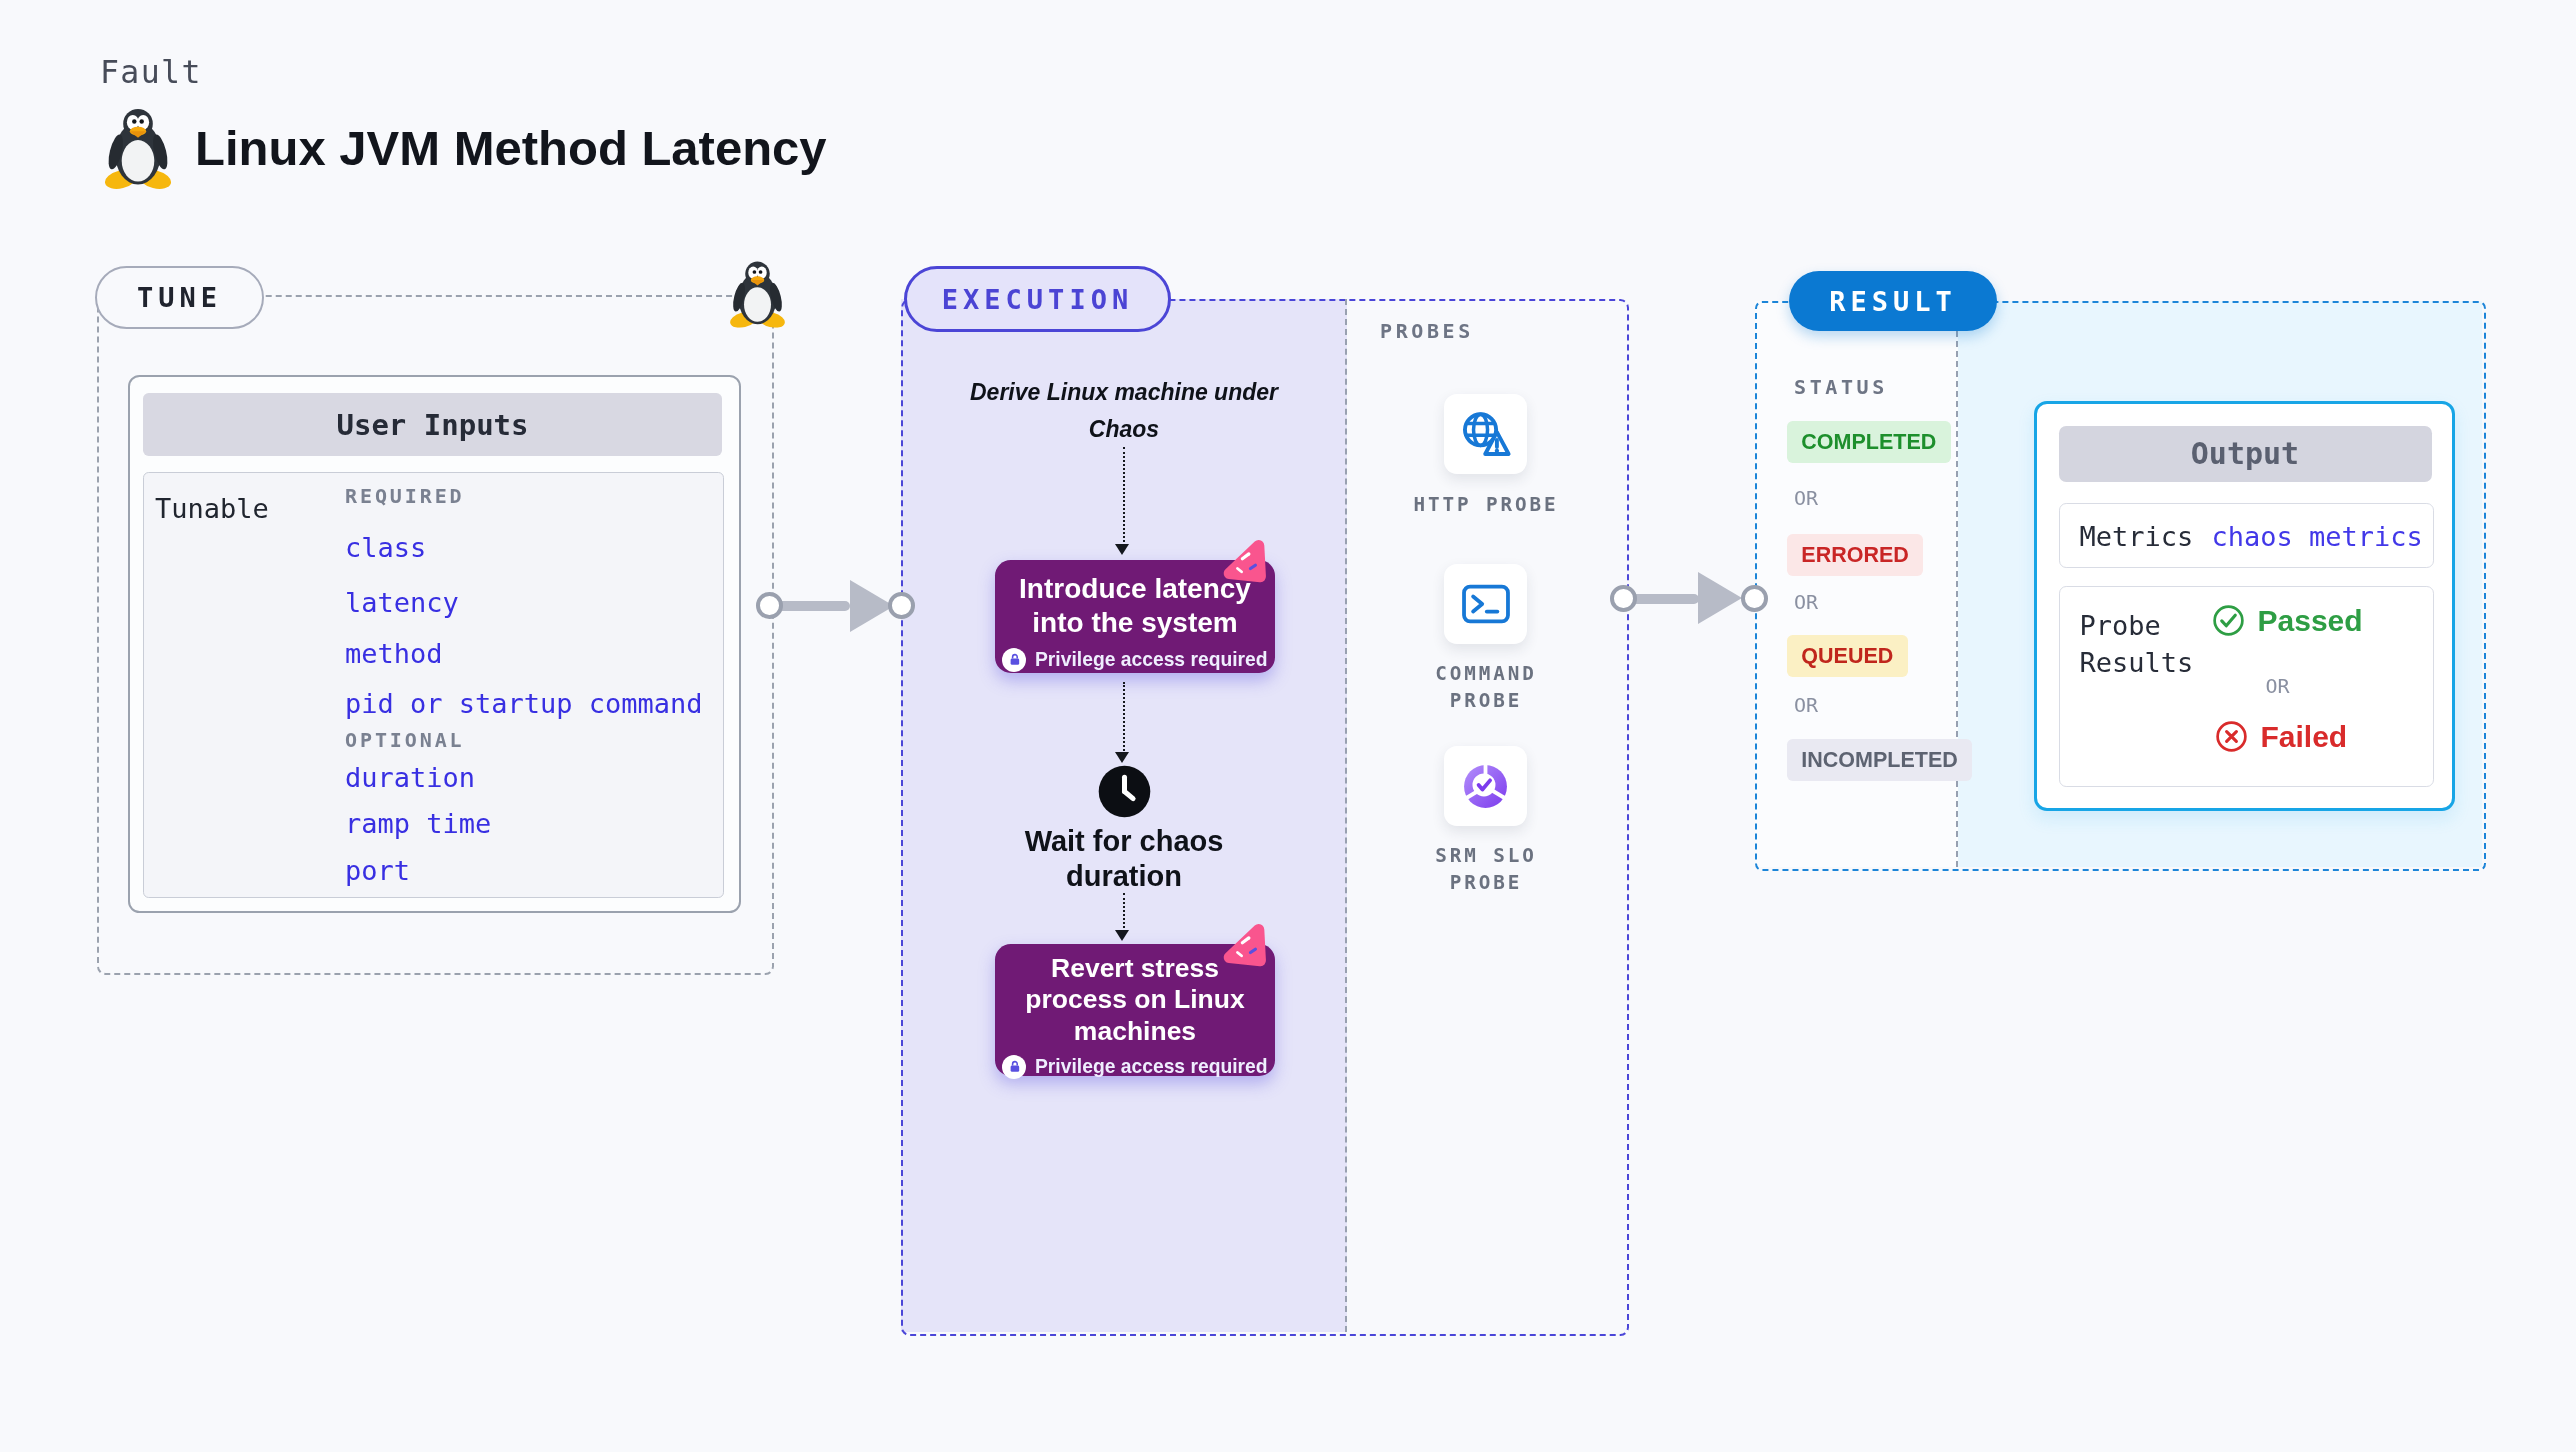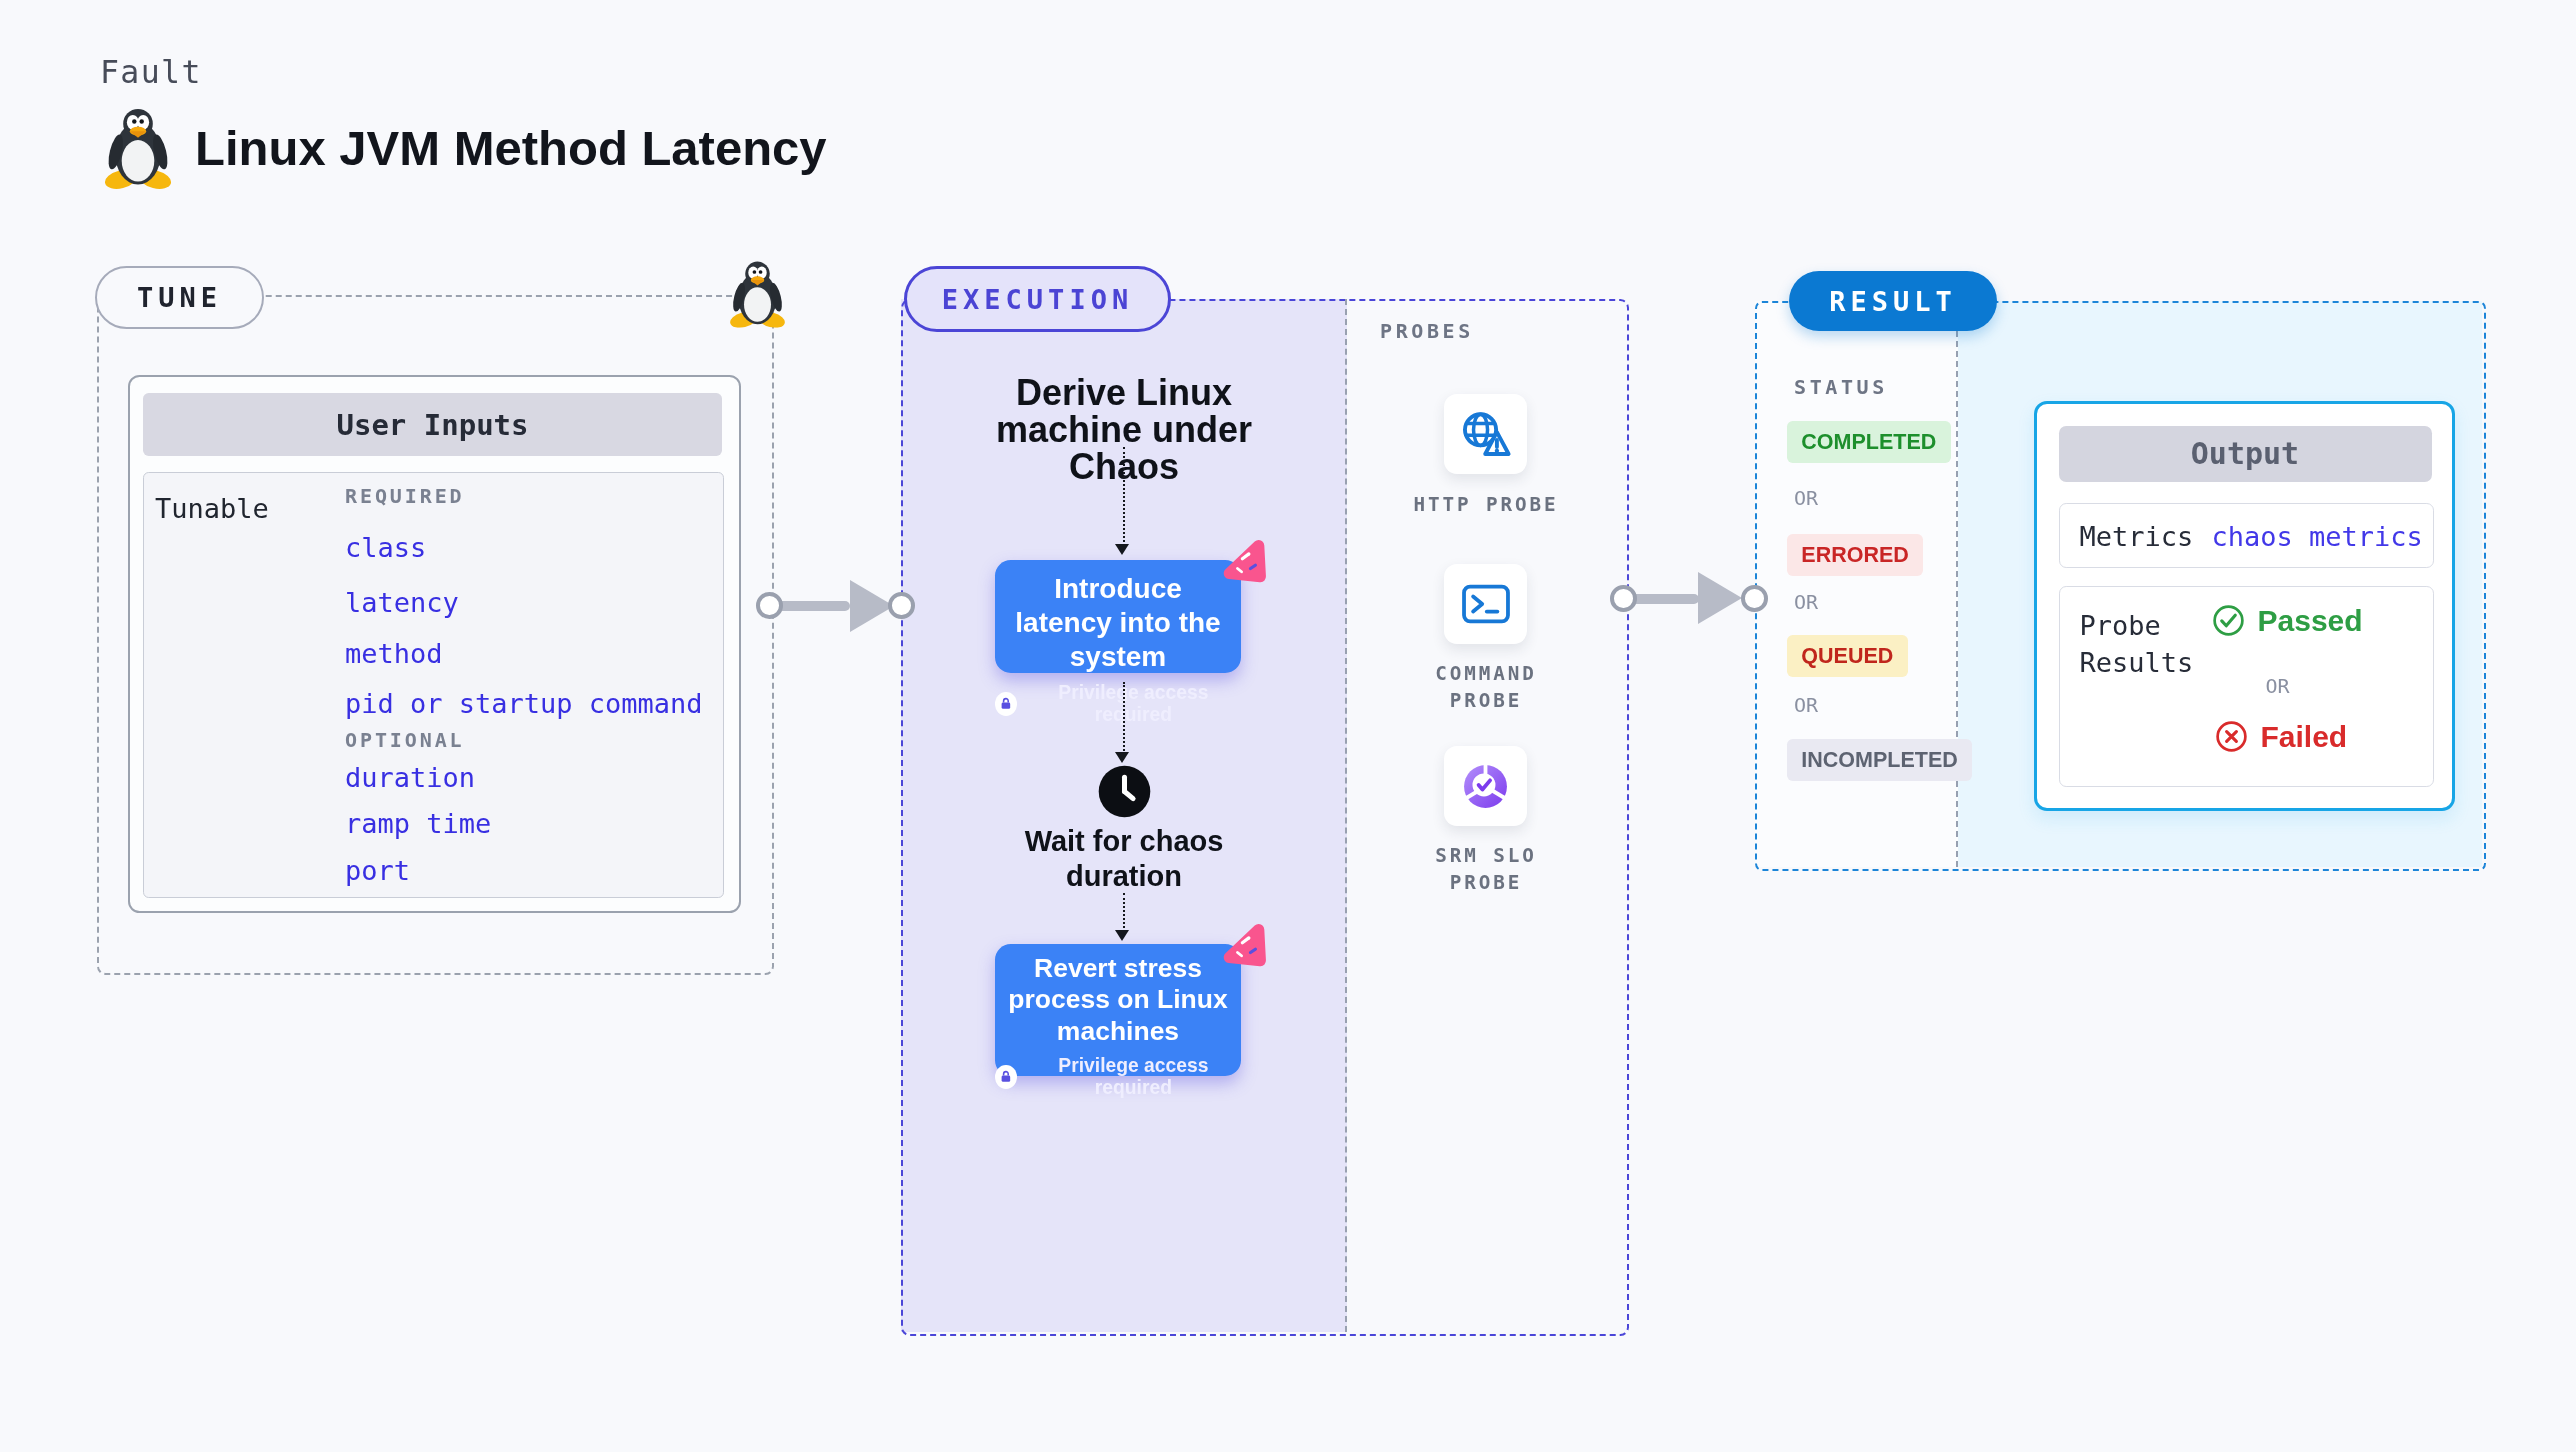--- a/index.html
+++ b/index.html
@@ -53,26 +53,26 @@
 
   
   .node-circle{width:18.6px;height:18.6px;border-radius:50%;background:#FFFFFF;border:4.3px solid #9AA0AE;z-index:7;}
   .arrow-line{height:10px;background:#B7BBC7;border-radius:5px;z-index:6;}
   .arrow-head{width:0;height:0;border-top:26.5px solid transparent;border-bottom:26.5px solid transparent;
               border-left:44px solid #B7BBC7;z-index:6;}
 
   
   .probes-label,.status-label{font-size:20px;font-weight:600;color:#6E7585;letter-spacing:3.6px;z-index:3;}
   .flow-text{width:344px;text-align:center;font-weight:700;color:#0F1219;z-index:3;}
-  .derive-text{left:952px;top:374px;font-size:36px;line-height:37px;}
+  .derive-text{left:952px;top:374px;font-size:23px;line-height:37px;font-style:italic;}
   .wait-text{left:995px;top:824px;width:258px;font-size:29px;line-height:35px;}
   .dot-arrow{width:0;border-left:2.9px dotted #14171D;z-index:3;}
   .dot-head{width:0;height:0;border-left:7.9px solid transparent;border-right:7.9px solid transparent;
             border-top:11.5px solid #14171D;z-index:3;margin-left:-9.3px;}
-  .action-box{width:246px;background:#3b82f6;border-radius:15.8px;color:#FFFFFF;text-align:center;
+  .action-box{width:280px;background:#701a75;border-radius:15.8px;color:#FFFFFF;text-align:center;
               box-shadow:0 7.2px 15.8px rgba(89,80,224,.35);z-index:3;}
   .action-title{font-weight:700;padding:0 8.6px;}
   .box-introduce{left:995px;top:560px;height:113px;}
   .box-introduce .action-title{font-size:28px;line-height:34px;padding-top:11.5px;}
   .box-revert{left:995px;top:944px;height:132px;}
   .box-revert .action-title{font-size:26.5px;line-height:31.5px;padding-top:8.6px;}
   .privilege-row{display:flex;align-items:center;justify-content:center;gap:8.6px;margin-top:8px;}
   .privilege-text{font-size:19.3px;font-weight:600;color:#EFEEFE;}
   .lock-chip{width:24px;height:24px;border-radius:50%;background:#FFFFFF;display:flex;align-items:center;justify-content:center;}
   .chaos-badge{width:52px;height:52px;z-index:4;}

